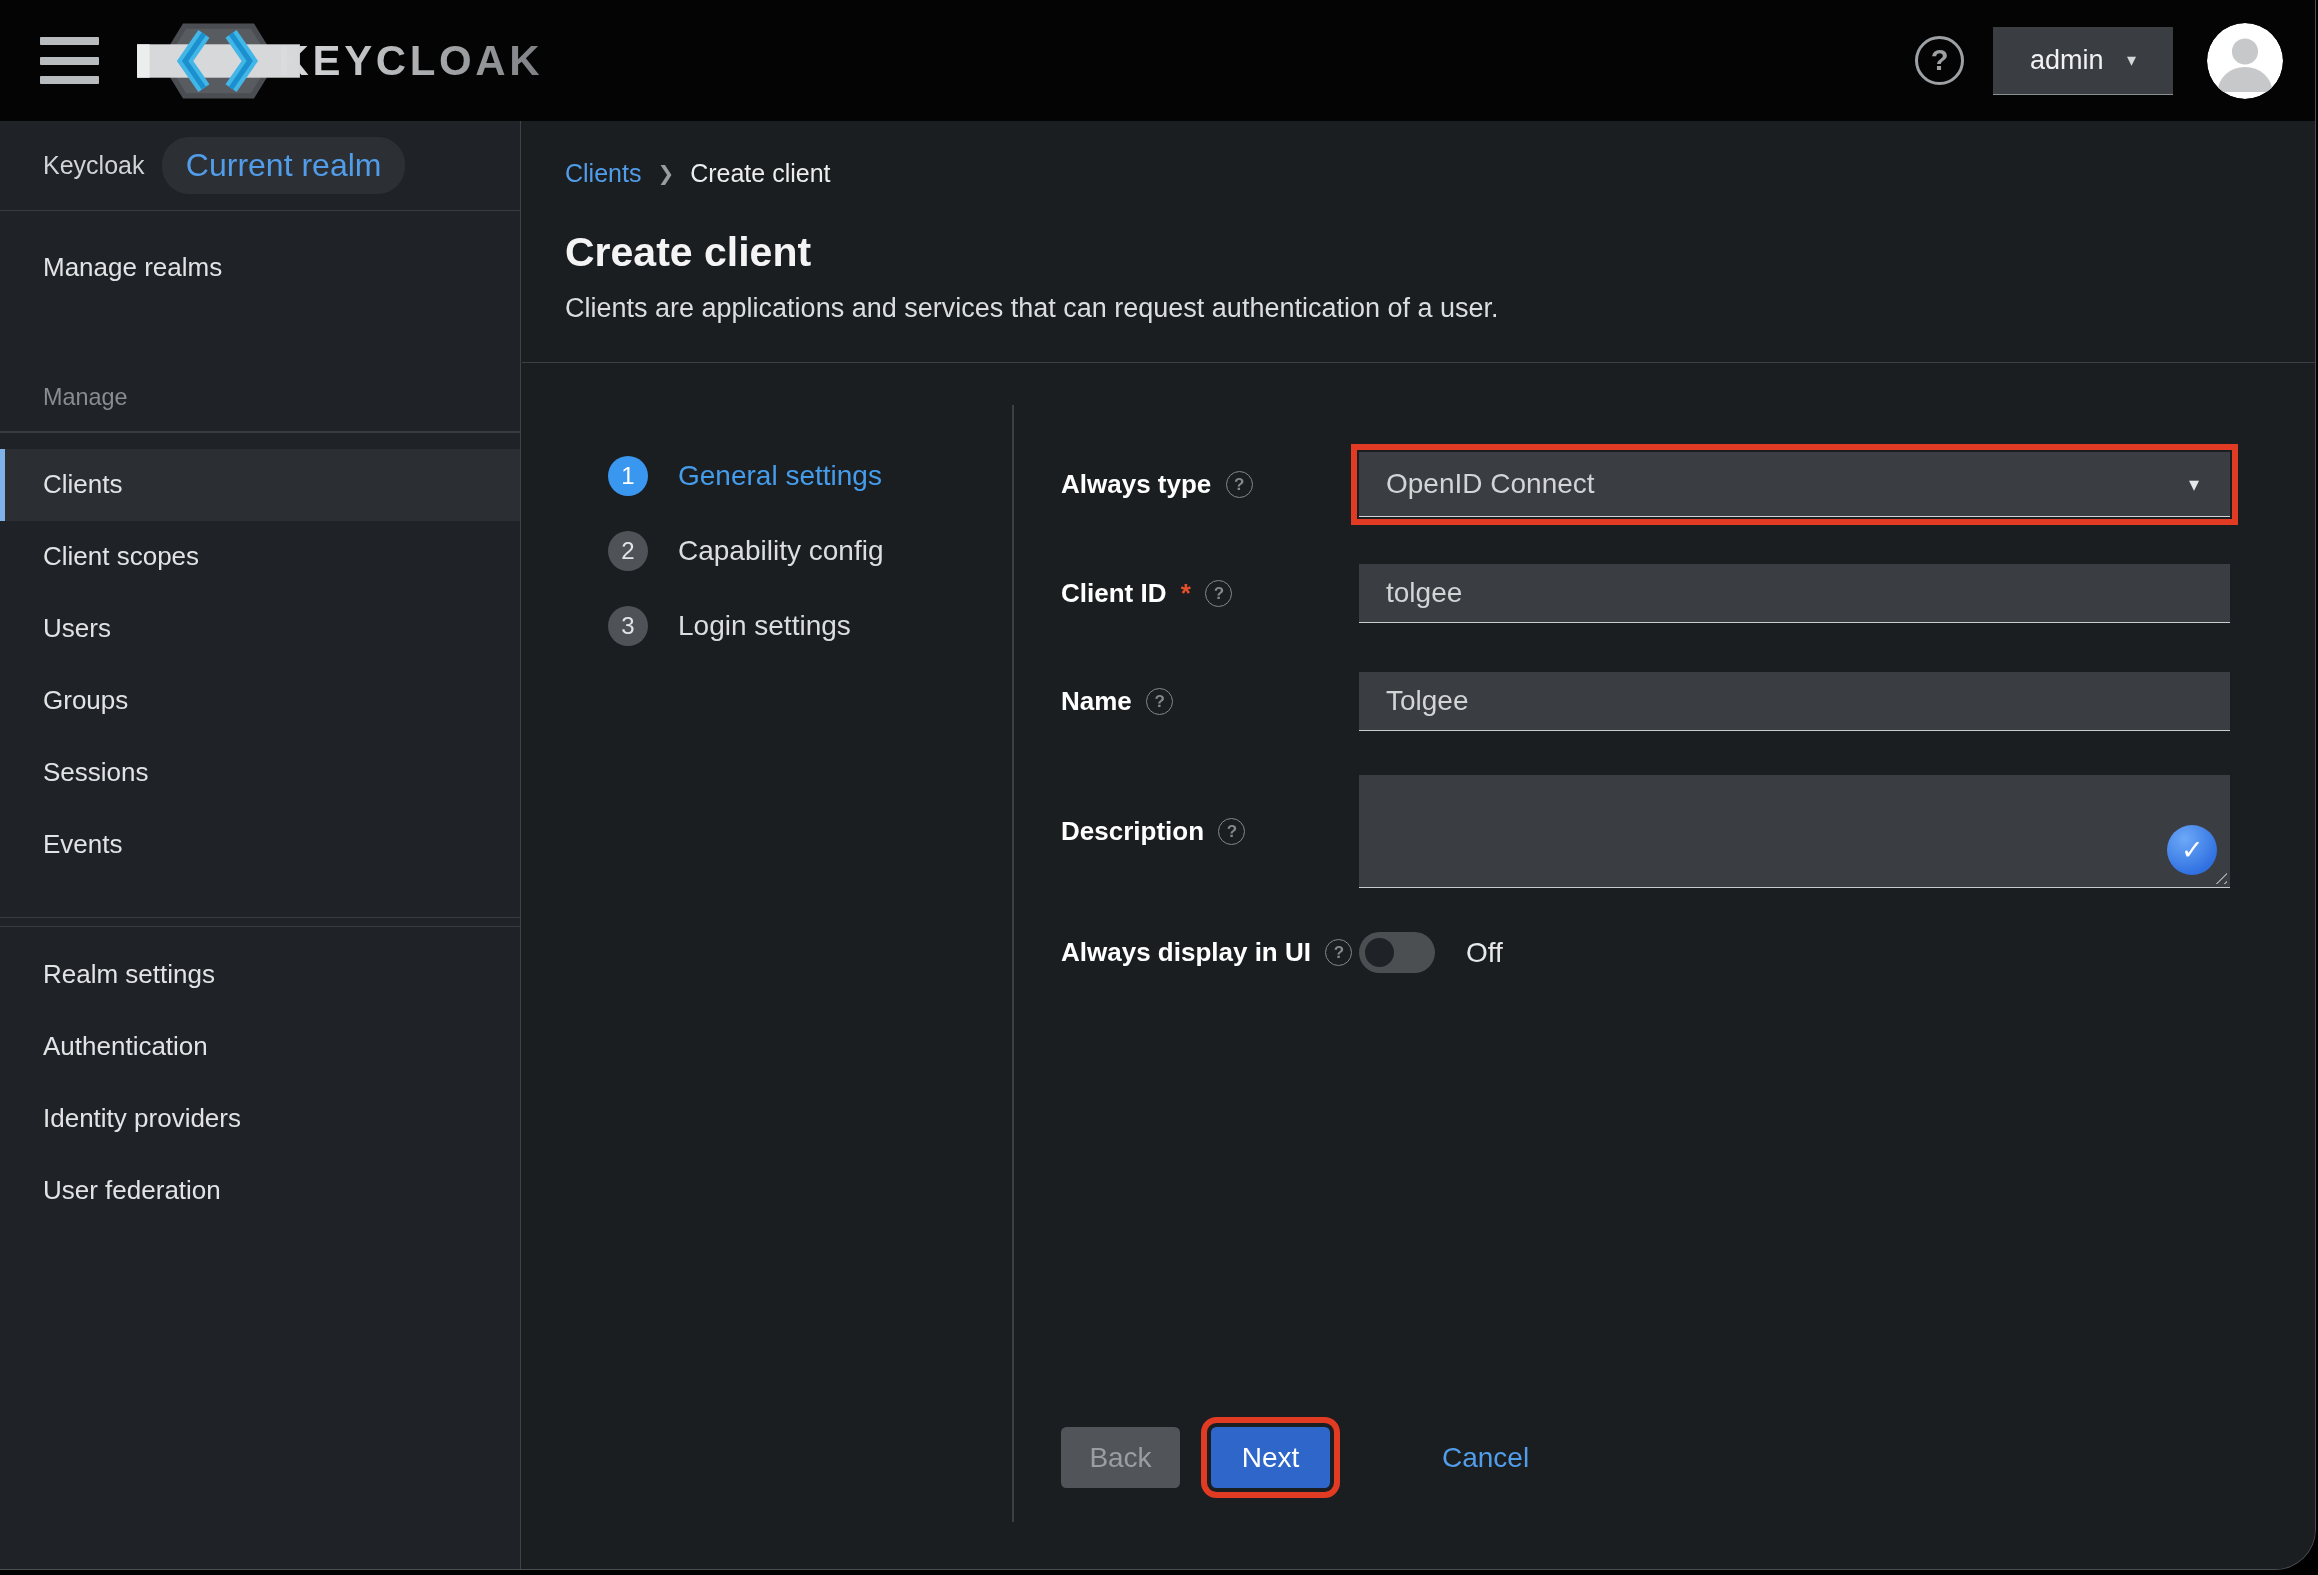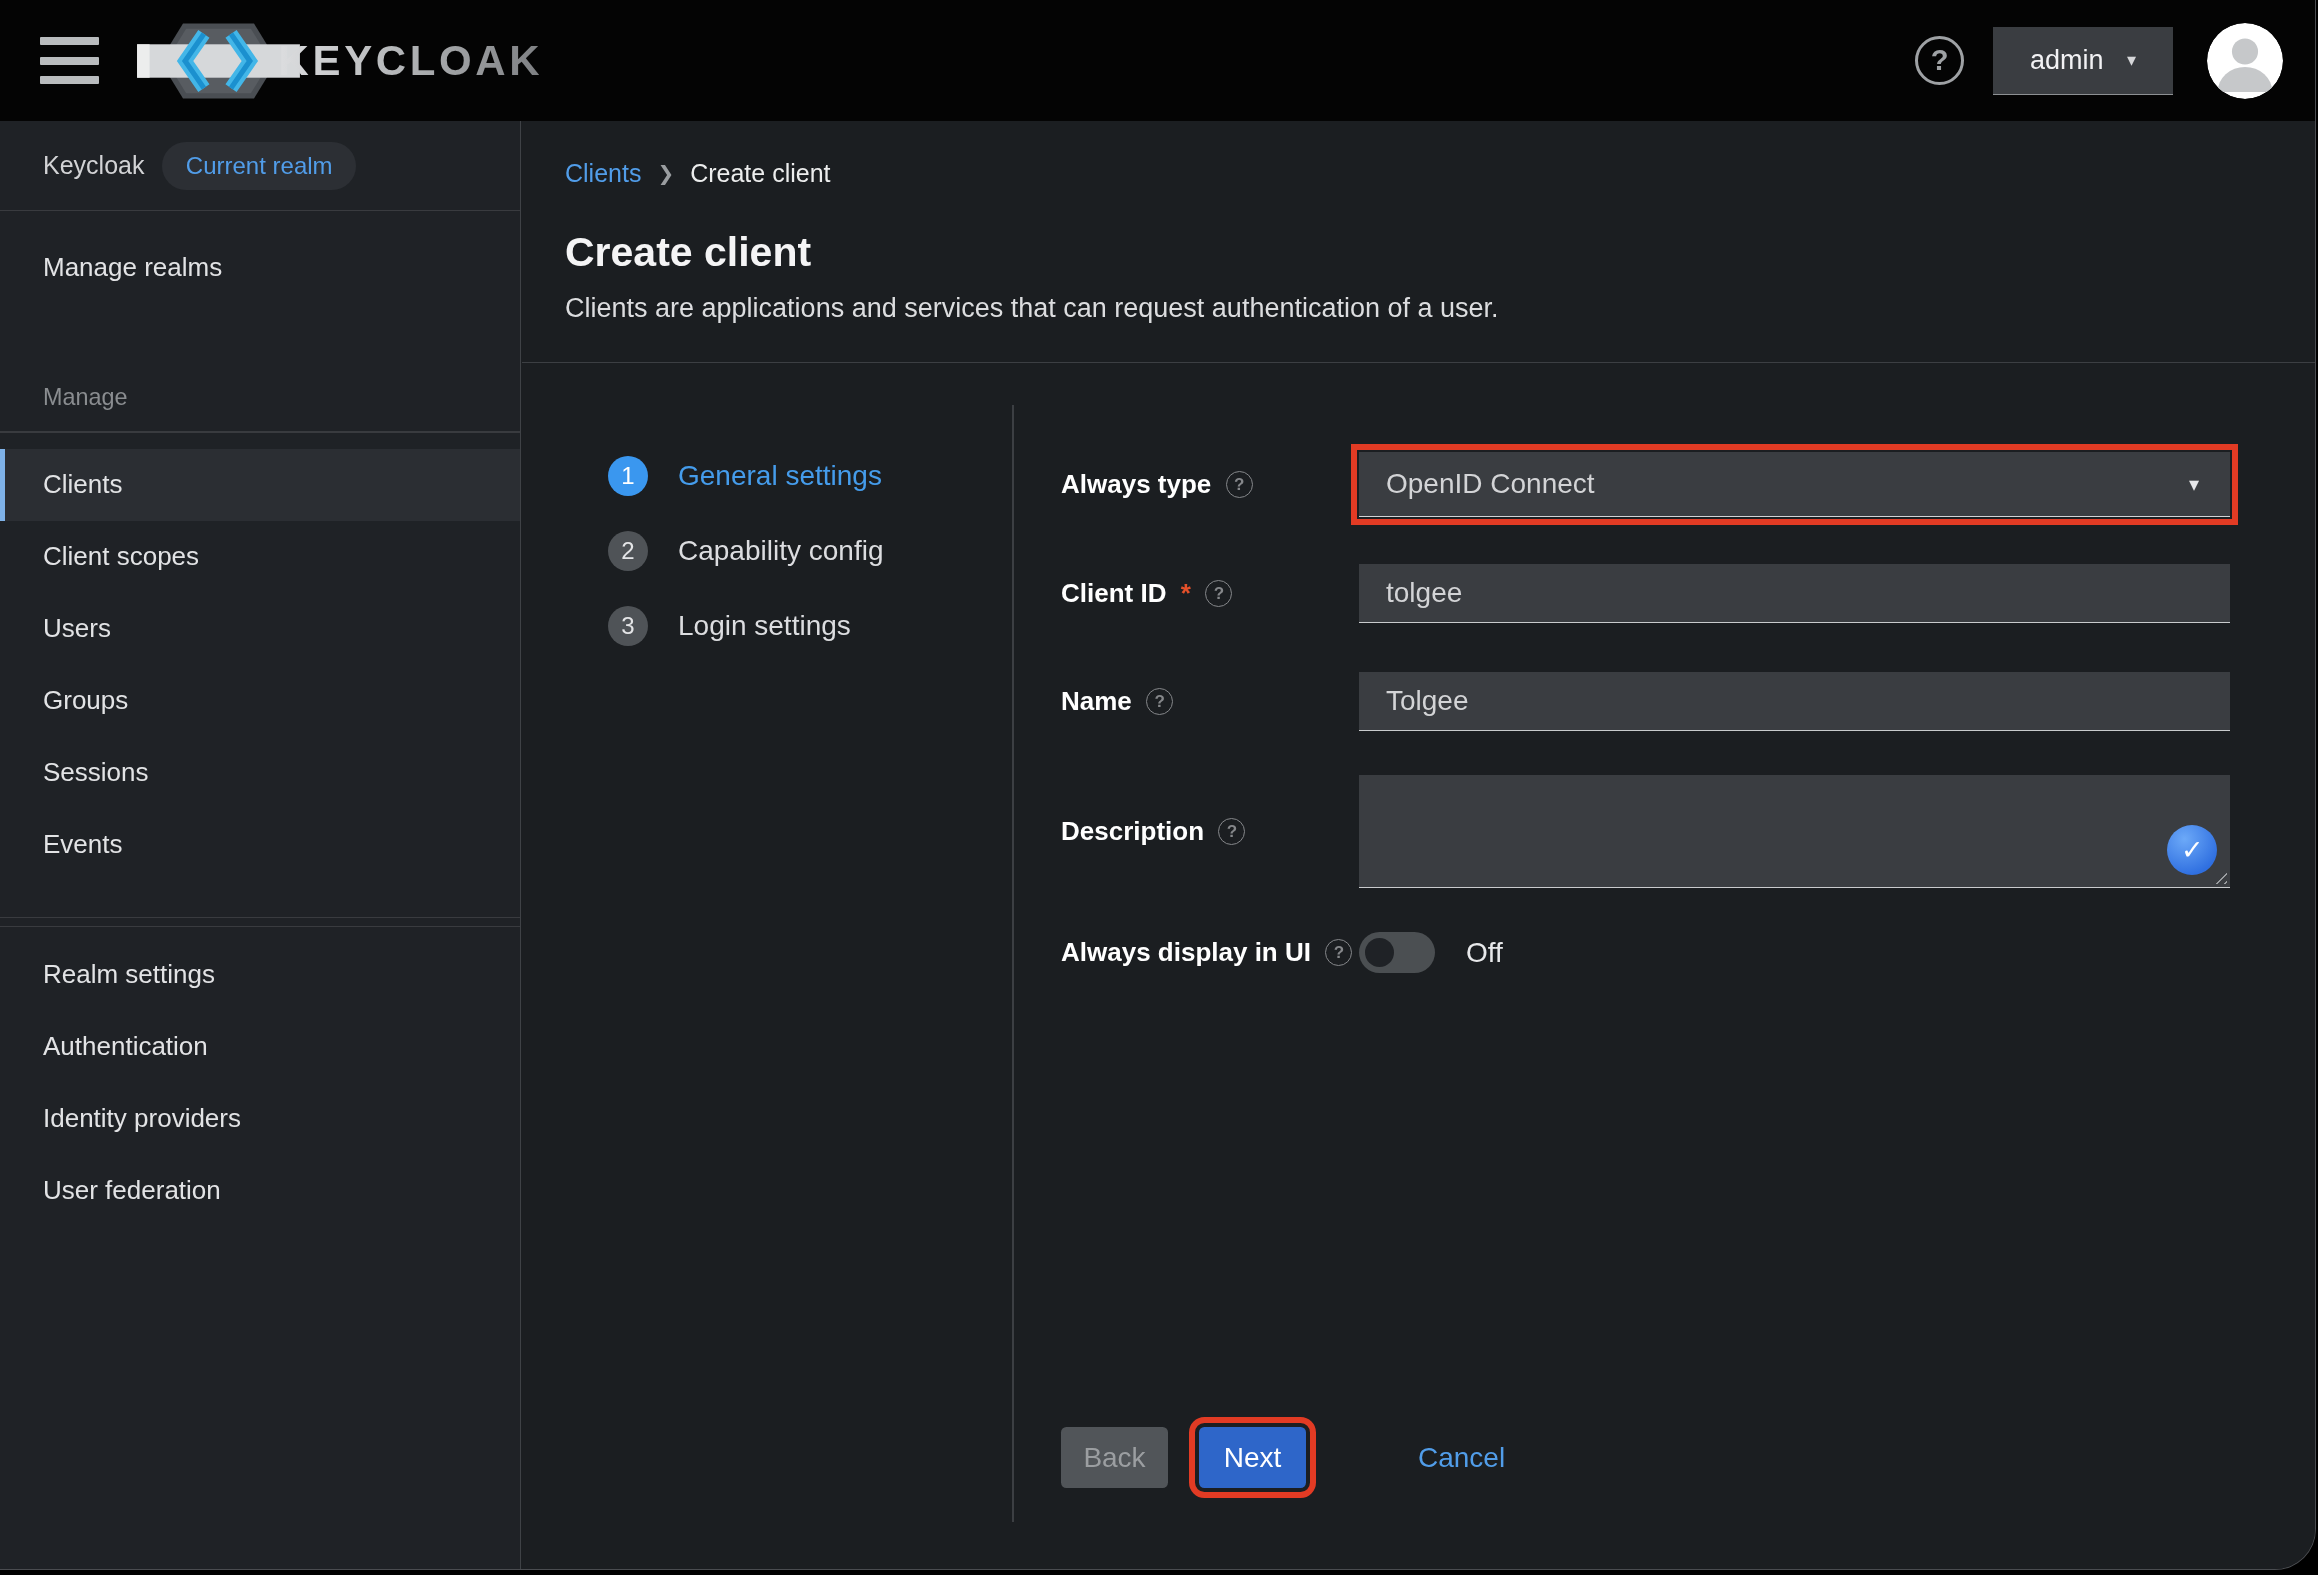--- a/index.html
+++ b/index.html
@@ -33,21 +33,21 @@
     gap:23.4px;cursor:pointer;}
   .user-dd .uname{font-size:27px;color:#f2f2f4;}
   .caret{font-size:18px;color:#d6d7d9;}
   .avatar{margin-left:34px;width:76px;height:76px;border-radius:50%;overflow:hidden;cursor:pointer;}
   
   .sidebar{position:absolute;left:0;top:121px;width:520px;bottom:0;background:#1f2226;
     border-right:1.8px solid #3f4246;box-sizing:content-box;}
   .realm-row{height:89px;border-bottom:1.8px solid #393b3f;display:flex;align-items:center;
     padding-left:43px;cursor:pointer;}
   .realm-name{font-size:25px;color:#d2d3d5;}
-  .realm-badge{margin-left:18px;background:#2c2f34;color:#519de9;font-size:24px;
+  .realm-badge{margin-left:18px;background:#2c2f34;color:#519de9;font-size:32px;
     padding:10px 23.4px;border-radius:27px;}
   .sb-list{list-style:none;margin:0;padding:0;}
   .sb-top{padding-top:20px;}
   .sb-item{height:72px;display:flex;align-items:center;padding-left:43px;font-size:26px;
     color:#e2e3e5;cursor:pointer;position:relative;}
   .sb-item.current{background:#2b2e33;}
   .sb-item.current::before{content:"";position:absolute;left:0;top:0;bottom:0;width:5.4px;
     background:#7fb2e8;}
   .group-label{height:54px;display:flex;align-items:flex-end;padding:0 0 12.6px 43px;
     font-size:23.4px;color:#8a8d90;}
@@ -105,21 +105,21 @@
   .resize-handle{position:absolute;right:2.7px;bottom:2.7px;width:16px;height:16px;
     background:repeating-linear-gradient(135deg,transparent 0 3.6px,#9a9da0 3.6px 5.4px);
     clip-path:polygon(100% 0,100% 100%,0 100%);cursor:nwse-resize;}
   .toggle-cell{display:flex;align-items:center;}
   .switch{width:76px;height:41px;border-radius:20.7px;background:#4b4f52;position:relative;
     cursor:pointer;flex:none;}
   .knob{position:absolute;left:6.3px;top:6.3px;width:29px;height:29px;border-radius:50%;
     background:#1f2226;}
   .switch-label{margin-left:31px;font-size:28px;color:#e8e9eb;}
   .actions{margin-top:454px;display:flex;align-items:center;}
-  .btn{height:61px;width:107px;border:0;border-radius:5.4px;font-size:28px;cursor:pointer;
+  .btn{height:61px;width:119px;border:0;border-radius:5.4px;font-size:28px;cursor:pointer;
     display:flex;align-items:center;justify-content:center;font-family:inherit;}
   .btn-back{background:#515559;color:#9b9ea1;}
   .btn-next{background:#2e66c9;color:#fff;margin-left:31px;
     outline:6.3px solid #e23b24;outline-offset:4.5px;}
   .link-cancel{margin-left:112px;color:#519de9;font-size:28px;text-decoration:none;cursor:pointer;}
 </style>
 </head>
 <body>
 
 <div class="app">

